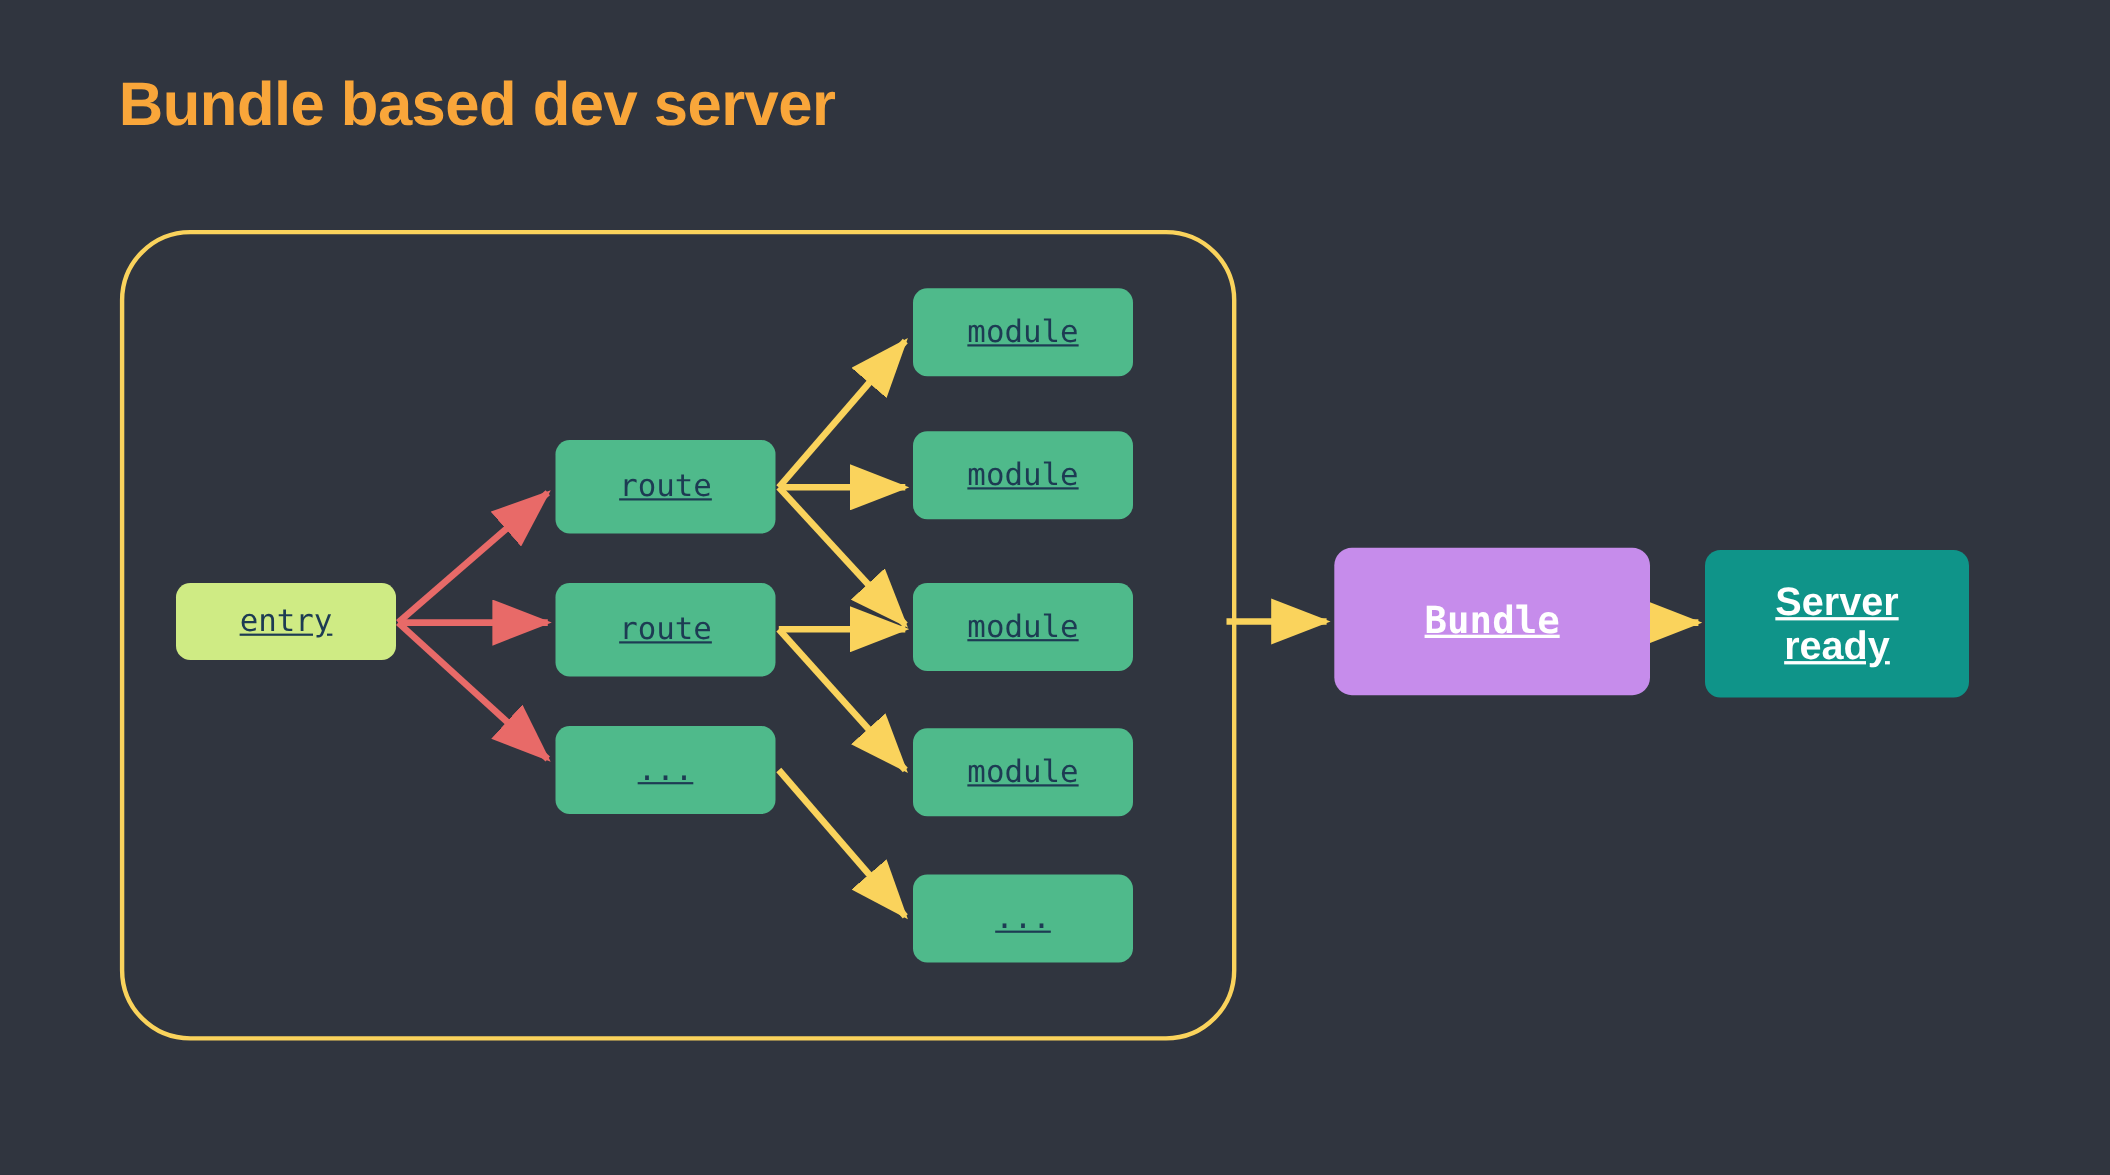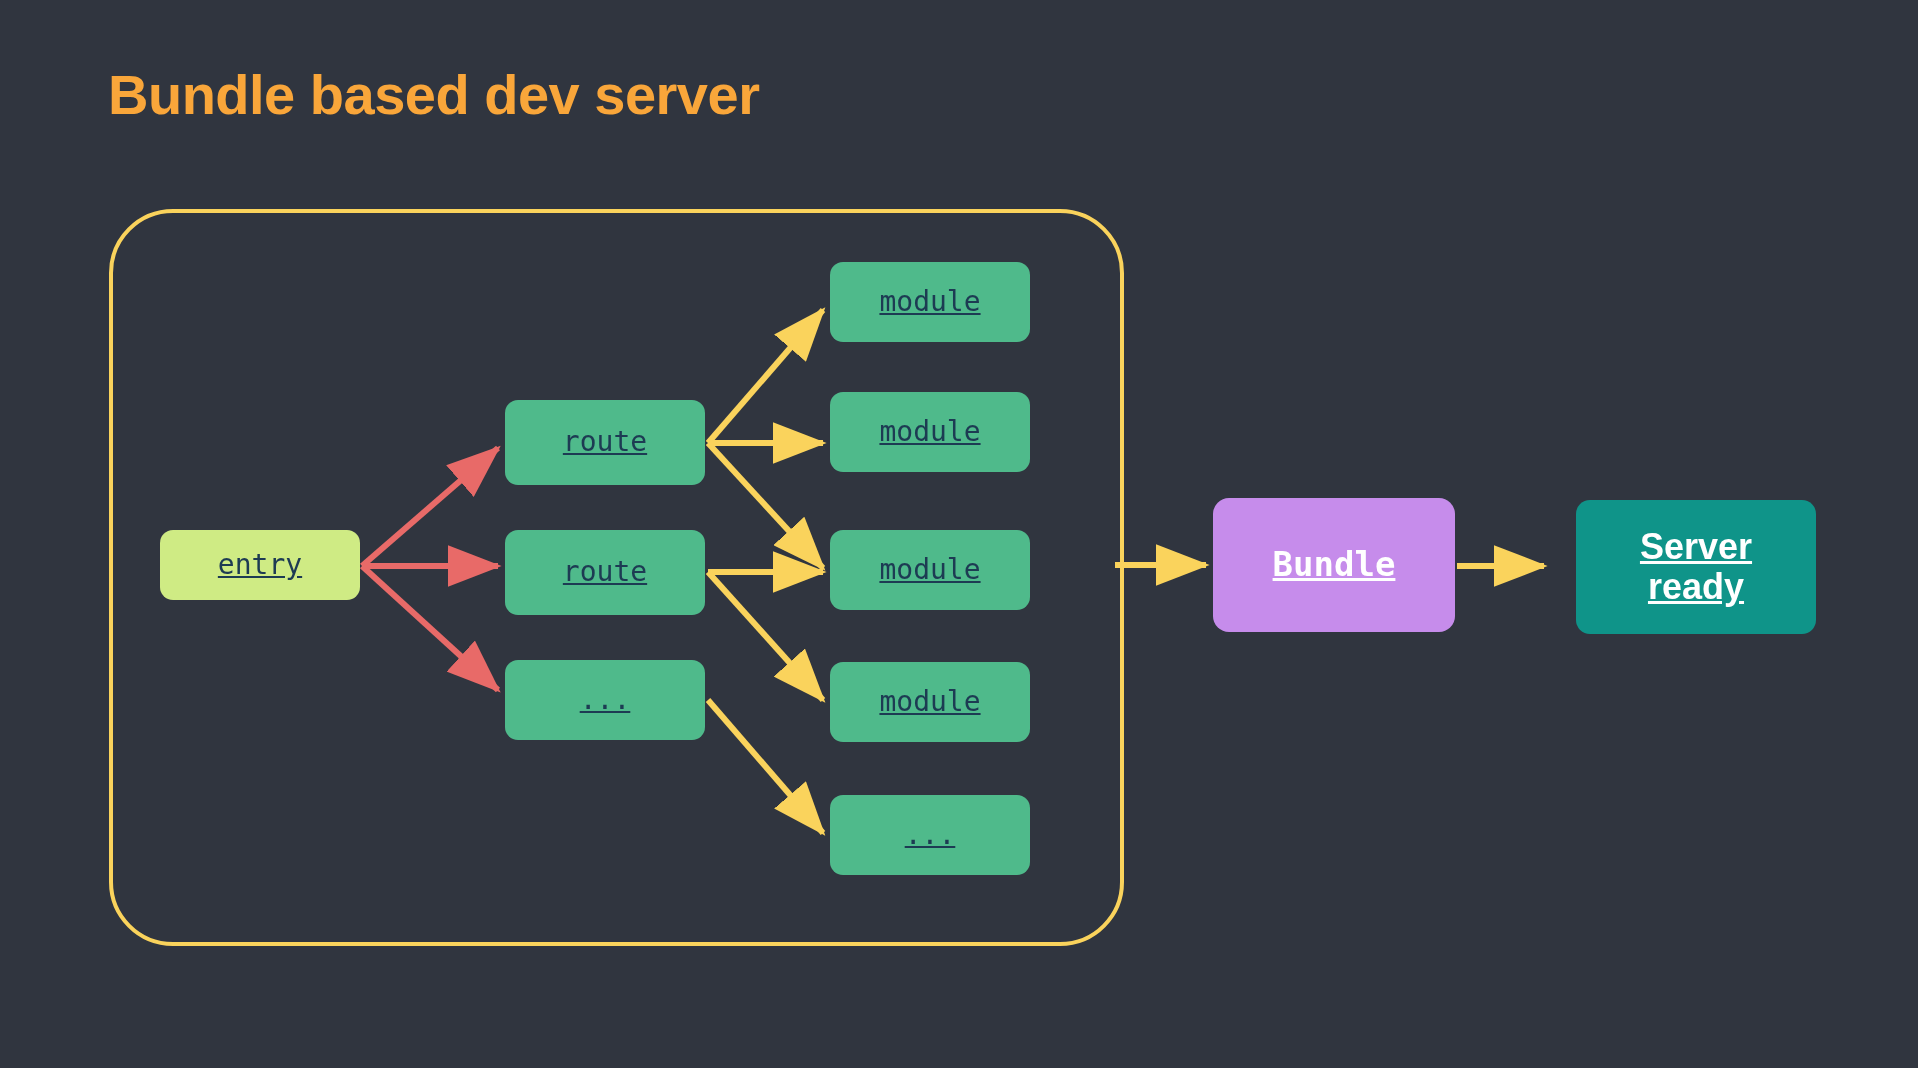--- a/index.html
+++ b/index.html
@@ -68,21 +68,20 @@
     border-radius: 16px;
   }
   .node.server {
     background: #0f9489;
     color: #ffffff;
     font-family: "Liberation Sans", sans-serif;
     font-size: 36px;
     font-weight: 700;
     border-radius: 14px;
     line-height: 1.12;
-    margin-left: 26px;
   }
   .node-label { pointer-events: none; white-space: pre-line; }
 </style>
 </head>
 <body>
 
 <div id="stage">
 
   <div id="title">Bundle based dev server</div>
 
@@ -145,21 +144,21 @@
   </div>
 
   <div class="node green mono" style="left:830px;top:662px;width:200px;height:80px;">
     <span class="node-label">module</span>
   </div>
 
   <div class="node green mono" style="left:830px;top:795px;width:200px;height:80px;">
     <span class="node-label">...</span>
   </div>
 
-  <div class="node bundle" style="left:1213px;top:498px;width:242px;height:134px;">
+  <div class="node bundle" style="left:1213px;top:498px;width:287px;height:134px;">
     <span class="node-label">Bundle</span>
   </div>
 
   <div class="node server" style="left:1550px;top:500px;width:240px;height:134px;">
     <span class="node-label">Server
 ready</span>
   </div>
 
 </div>
 

